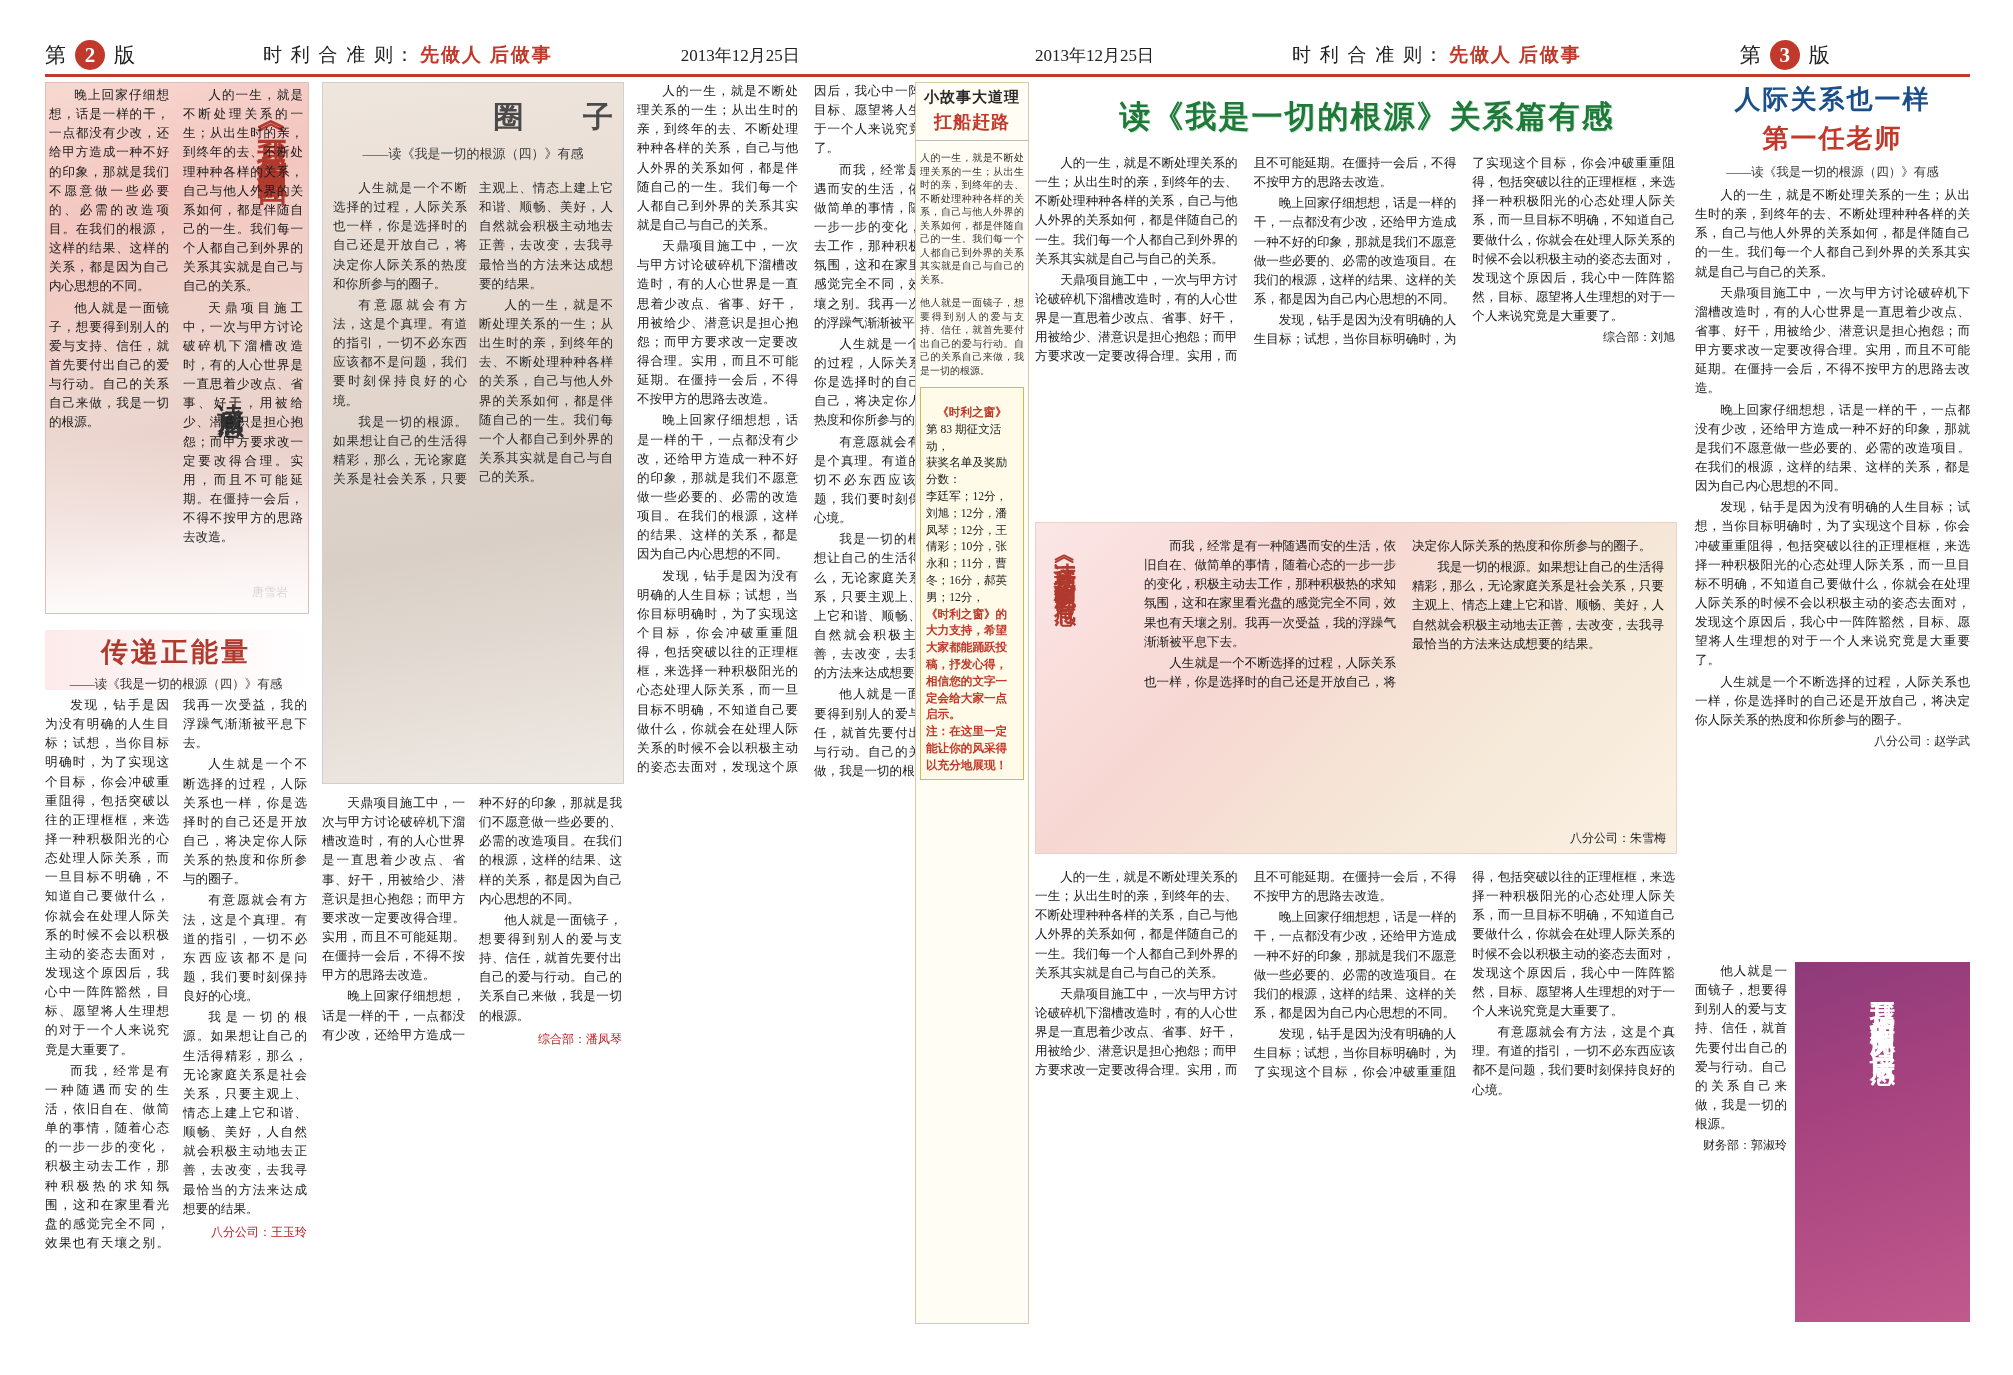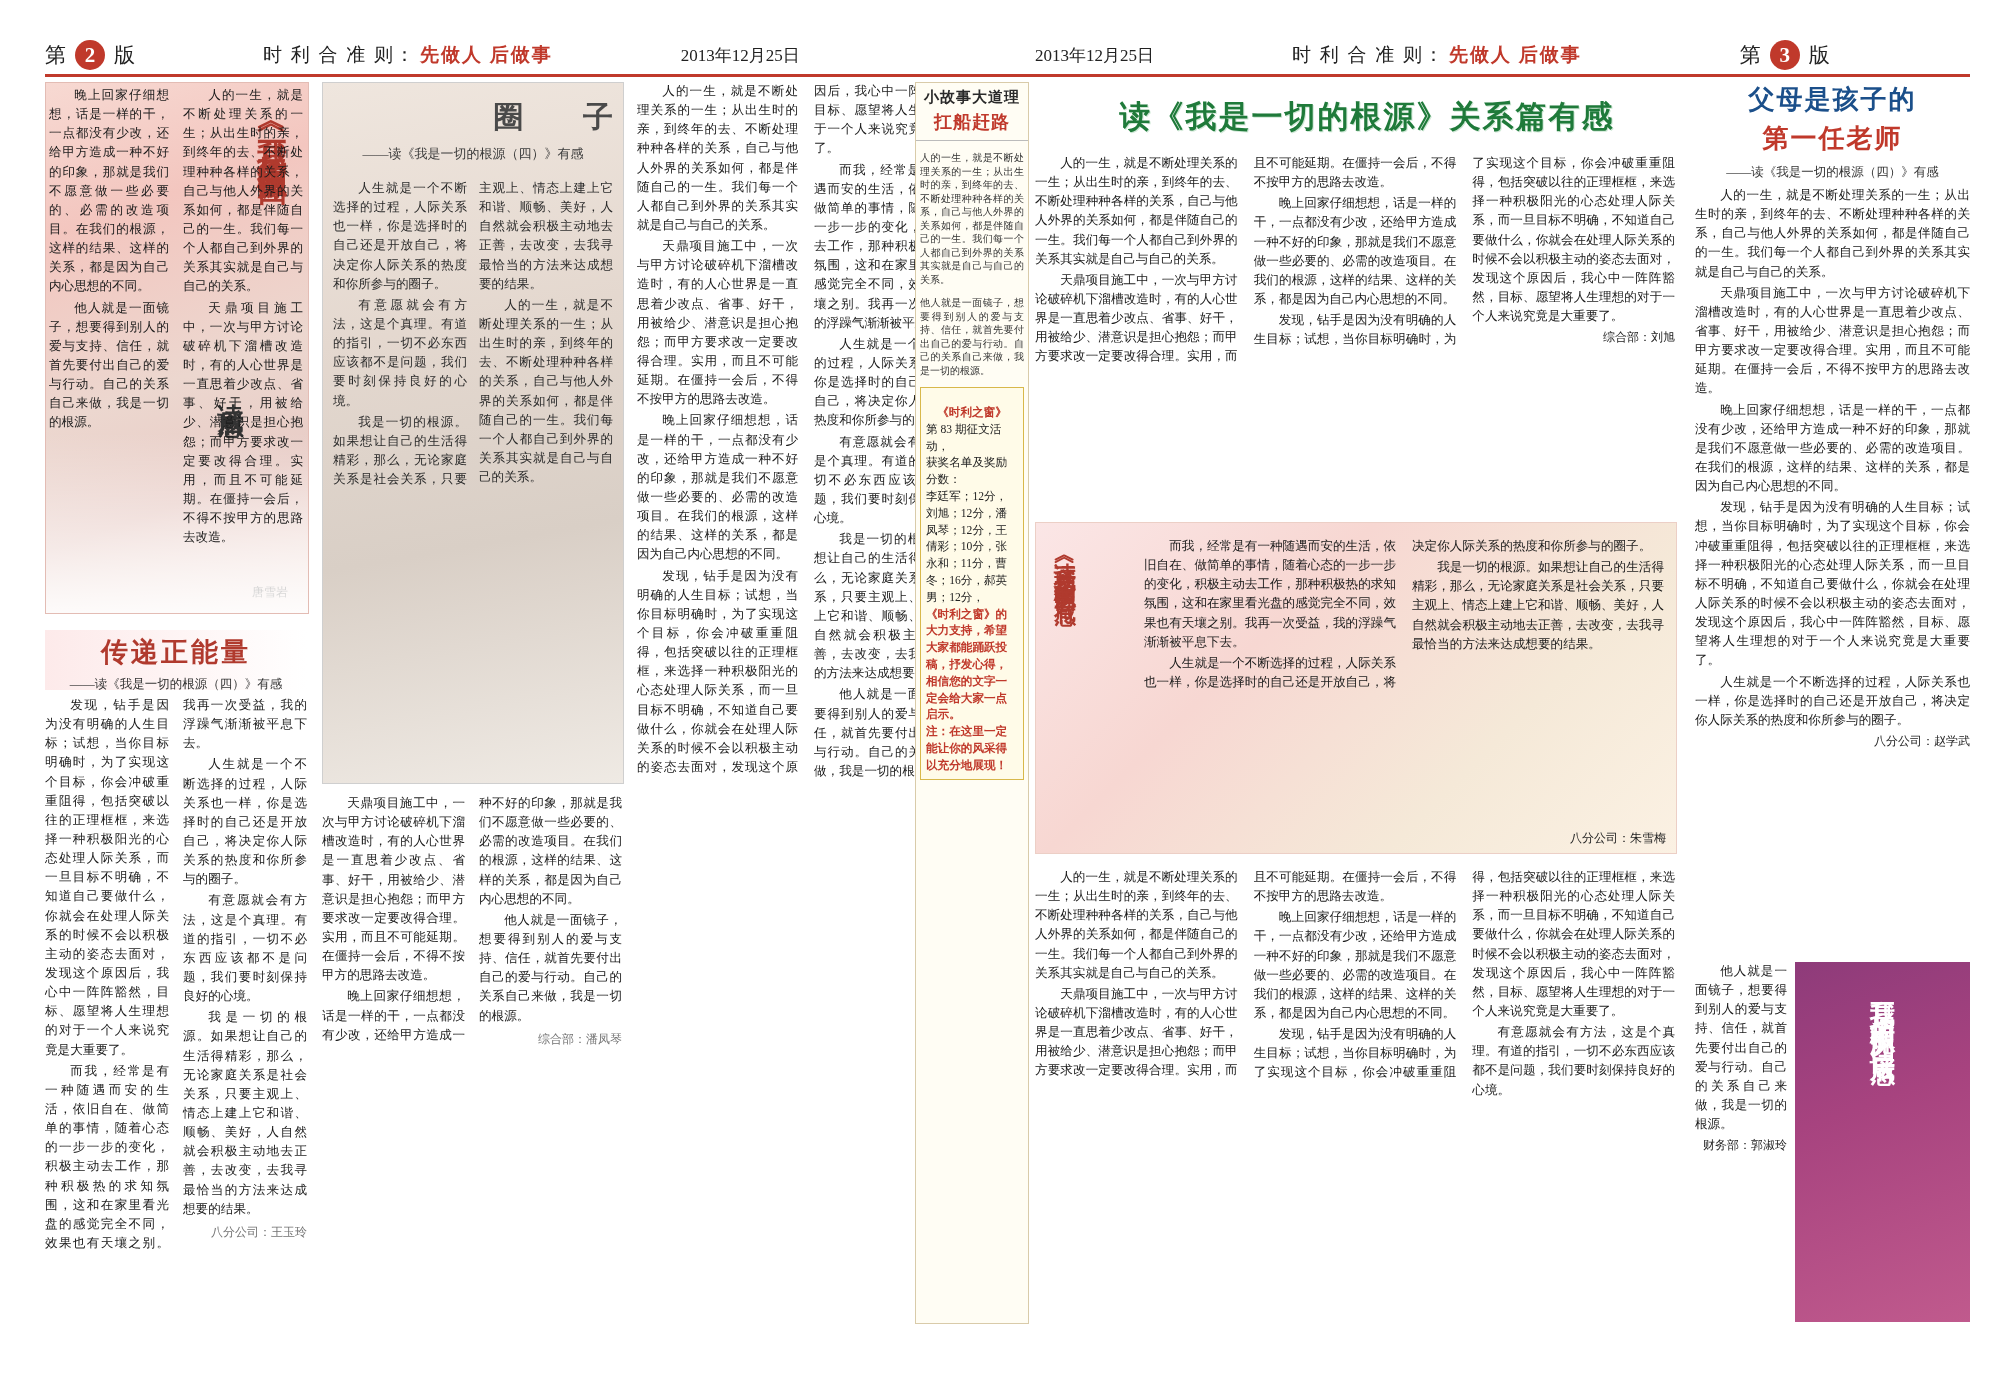--- a/index.html
+++ b/index.html
@@ -66,21 +66,21 @@
   .rbanner{position:absolute;left:660px;top:0;width:275px;height:100px;background:#ffffff;}
   .rbanner .l1{font-size:26px;font-weight:bold;color:#1b4f8a;text-align:center;letter-spacing:2px;}
   .rbanner .l2{font-size:26px;font-weight:bold;color:#c0392b;text-align:center;letter-spacing:2px;padding-top:4px;}
   .rbanner .l3{font-size:12.5px;color:#333;text-align:center;padding-top:8px;}
 
   .purplebox{position:absolute;left:760px;top:880px;width:175px;height:360px;
     background:linear-gradient(160deg,#8e3b7a 0%,#a7437f 40%,#c05a8d 100%);}
   .purplebox .t{writing-mode:vertical-rl;text-orientation:upright;color:#fff;font-size:25px;font-weight:bold;
     letter-spacing:5px;margin:18px auto 0;height:320px;}
 
-  .sig{font-size:12px;color:#737373;text-align:right;margin-top:4px;}
+  .sig{font-size:12px;color:#b91c1c;text-align:right;margin-top:4px;}
   .dept{font-size:12px;color:#222;text-align:right;}
   .divider{height:1px;background:#bbb;margin:6px 0;}
   .yellowbox{border:1px solid #d8b84a;background:#fffbe8;padding:4px 5px;font-size:11.6px;line-height:1.45;color:#222;}
   .yellowbox .hl{color:#c0392b;font-weight:bold;}
 </style>
 </head>
 <body>
 
 <div class="page">
 
@@ -214,21 +214,21 @@
 
     <div class="body-col" style="position:absolute;left:0;top:786px;width:640px;height:438px;columns:3;column-gap:16px;">
       <p>人的一生，就是不断处理关系的一生；从出生时的亲，到终年的去、不断处理种种各样的关系，自己与他人外界的关系如何，都是伴随自己的一生。我们每一个人都自己到外界的关系其实就是自己与自己的关系。</p>
       <p>天鼎项目施工中，一次与甲方讨论破碎机下溜槽改造时，有的人心世界是一直思着少改点、省事、好干，用被给少、潜意识是担心抱怨；而甲方要求改一定要改得合理。实用，而且不可能延期。在僵持一会后，不得不按甲方的思路去改造。</p>
       <p>晚上回家仔细想想，话是一样的干，一点都没有少改，还给甲方造成一种不好的印象，那就是我们不愿意做一些必要的、必需的改造项目。在我们的根源，这样的结果、这样的关系，都是因为自己内心思想的不同。</p>
       <p>发现，钻手是因为没有明确的人生目标；试想，当你目标明确时，为了实现这个目标，你会冲破重重阻得，包括突破以往的正理框框，来选择一种积极阳光的心态处理人际关系，而一旦目标不明确，不知道自己要做什么，你就会在处理人际关系的时候不会以积极主动的姿态去面对，发现这个原因后，我心中一阵阵豁然，目标、愿望将人生理想的对于一个人来说究竟是大重要了。</p>
       <p>有意愿就会有方法，这是个真理。有道的指引，一切不必东西应该都不是问题，我们要时刻保持良好的心境。</p>
     </div>
 
     <div class="rbanner">
-      <div class="l1">父母是孩子的</div>
+      <div class="l1">人际关系也一样</div>
       <div class="l2">第一任老师</div>
       <div class="l3">——读《我是一切的根源（四）》有感</div>
     </div>
 
     <div class="body-col" style="position:absolute;left:660px;top:104px;width:275px;height:760px;columns:1;">
       <p>人的一生，就是不断处理关系的一生；从出生时的亲，到终年的去、不断处理种种各样的关系，自己与他人外界的关系如何，都是伴随自己的一生。我们每一个人都自己到外界的关系其实就是自己与自己的关系。</p>
       <p>天鼎项目施工中，一次与甲方讨论破碎机下溜槽改造时，有的人心世界是一直思着少改点、省事、好干，用被给少、潜意识是担心抱怨；而甲方要求改一定要改得合理。实用，而且不可能延期。在僵持一会后，不得不按甲方的思路去改造。</p>
       <p>晚上回家仔细想想，话是一样的干，一点都没有少改，还给甲方造成一种不好的印象，那就是我们不愿意做一些必要的、必需的改造项目。在我们的根源，这样的结果、这样的关系，都是因为自己内心思想的不同。</p>
       <p>发现，钻手是因为没有明确的人生目标；试想，当你目标明确时，为了实现这个目标，你会冲破重重阻得，包括突破以往的正理框框，来选择一种积极阳光的心态处理人际关系，而一旦目标不明确，不知道自己要做什么，你就会在处理人际关系的时候不会以积极主动的姿态去面对，发现这个原因后，我心中一阵阵豁然，目标、愿望将人生理想的对于一个人来说究竟是大重要了。</p>
       <p>人生就是一个不断选择的过程，人际关系也一样，你是选择时的自己还是开放自己，将决定你人际关系的热度和你所参与的圈子。</p>

